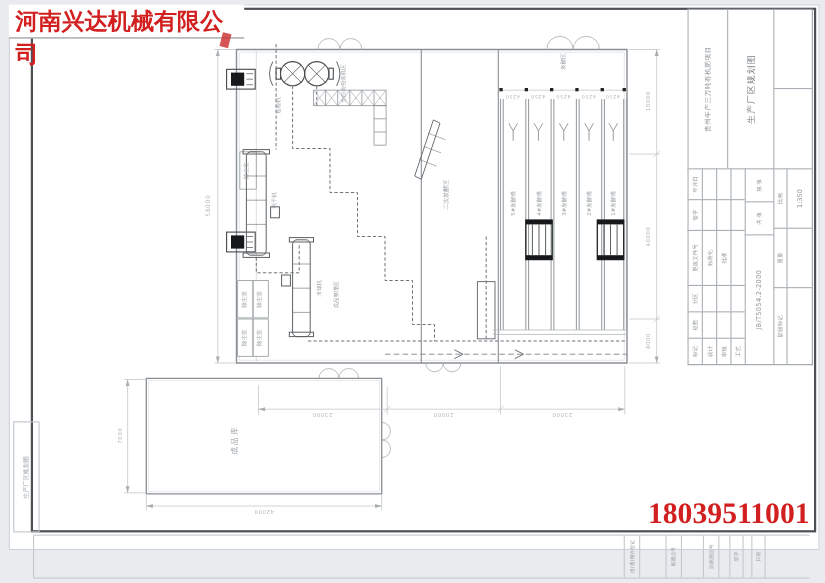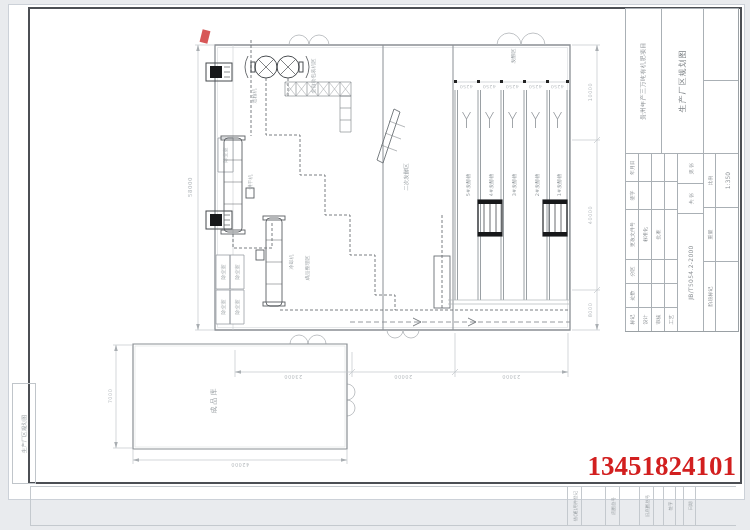--- a/index.html
+++ b/index.html
@@ -257,15 +257,16 @@
     <div class="scell" style="width:12px;">
       <span class="vtext">签字</span>
       </div>
     <div class="scell" style="width:8px;"></div>
     <div class="scell" style="width:12px;">
       <span class="vtext">日期</span>
       </div>
     <div class="scell" style="flex:1;border-right:none;"></div>
   </div>
 
+  <div class="stamp">河南兴达机械有限公司</div>
   <div class="seal"></div>
-  <div class="phone">13451824101</div>
+  <div class="phone">18039511001</div>
 </div>
 
 </body></html>

